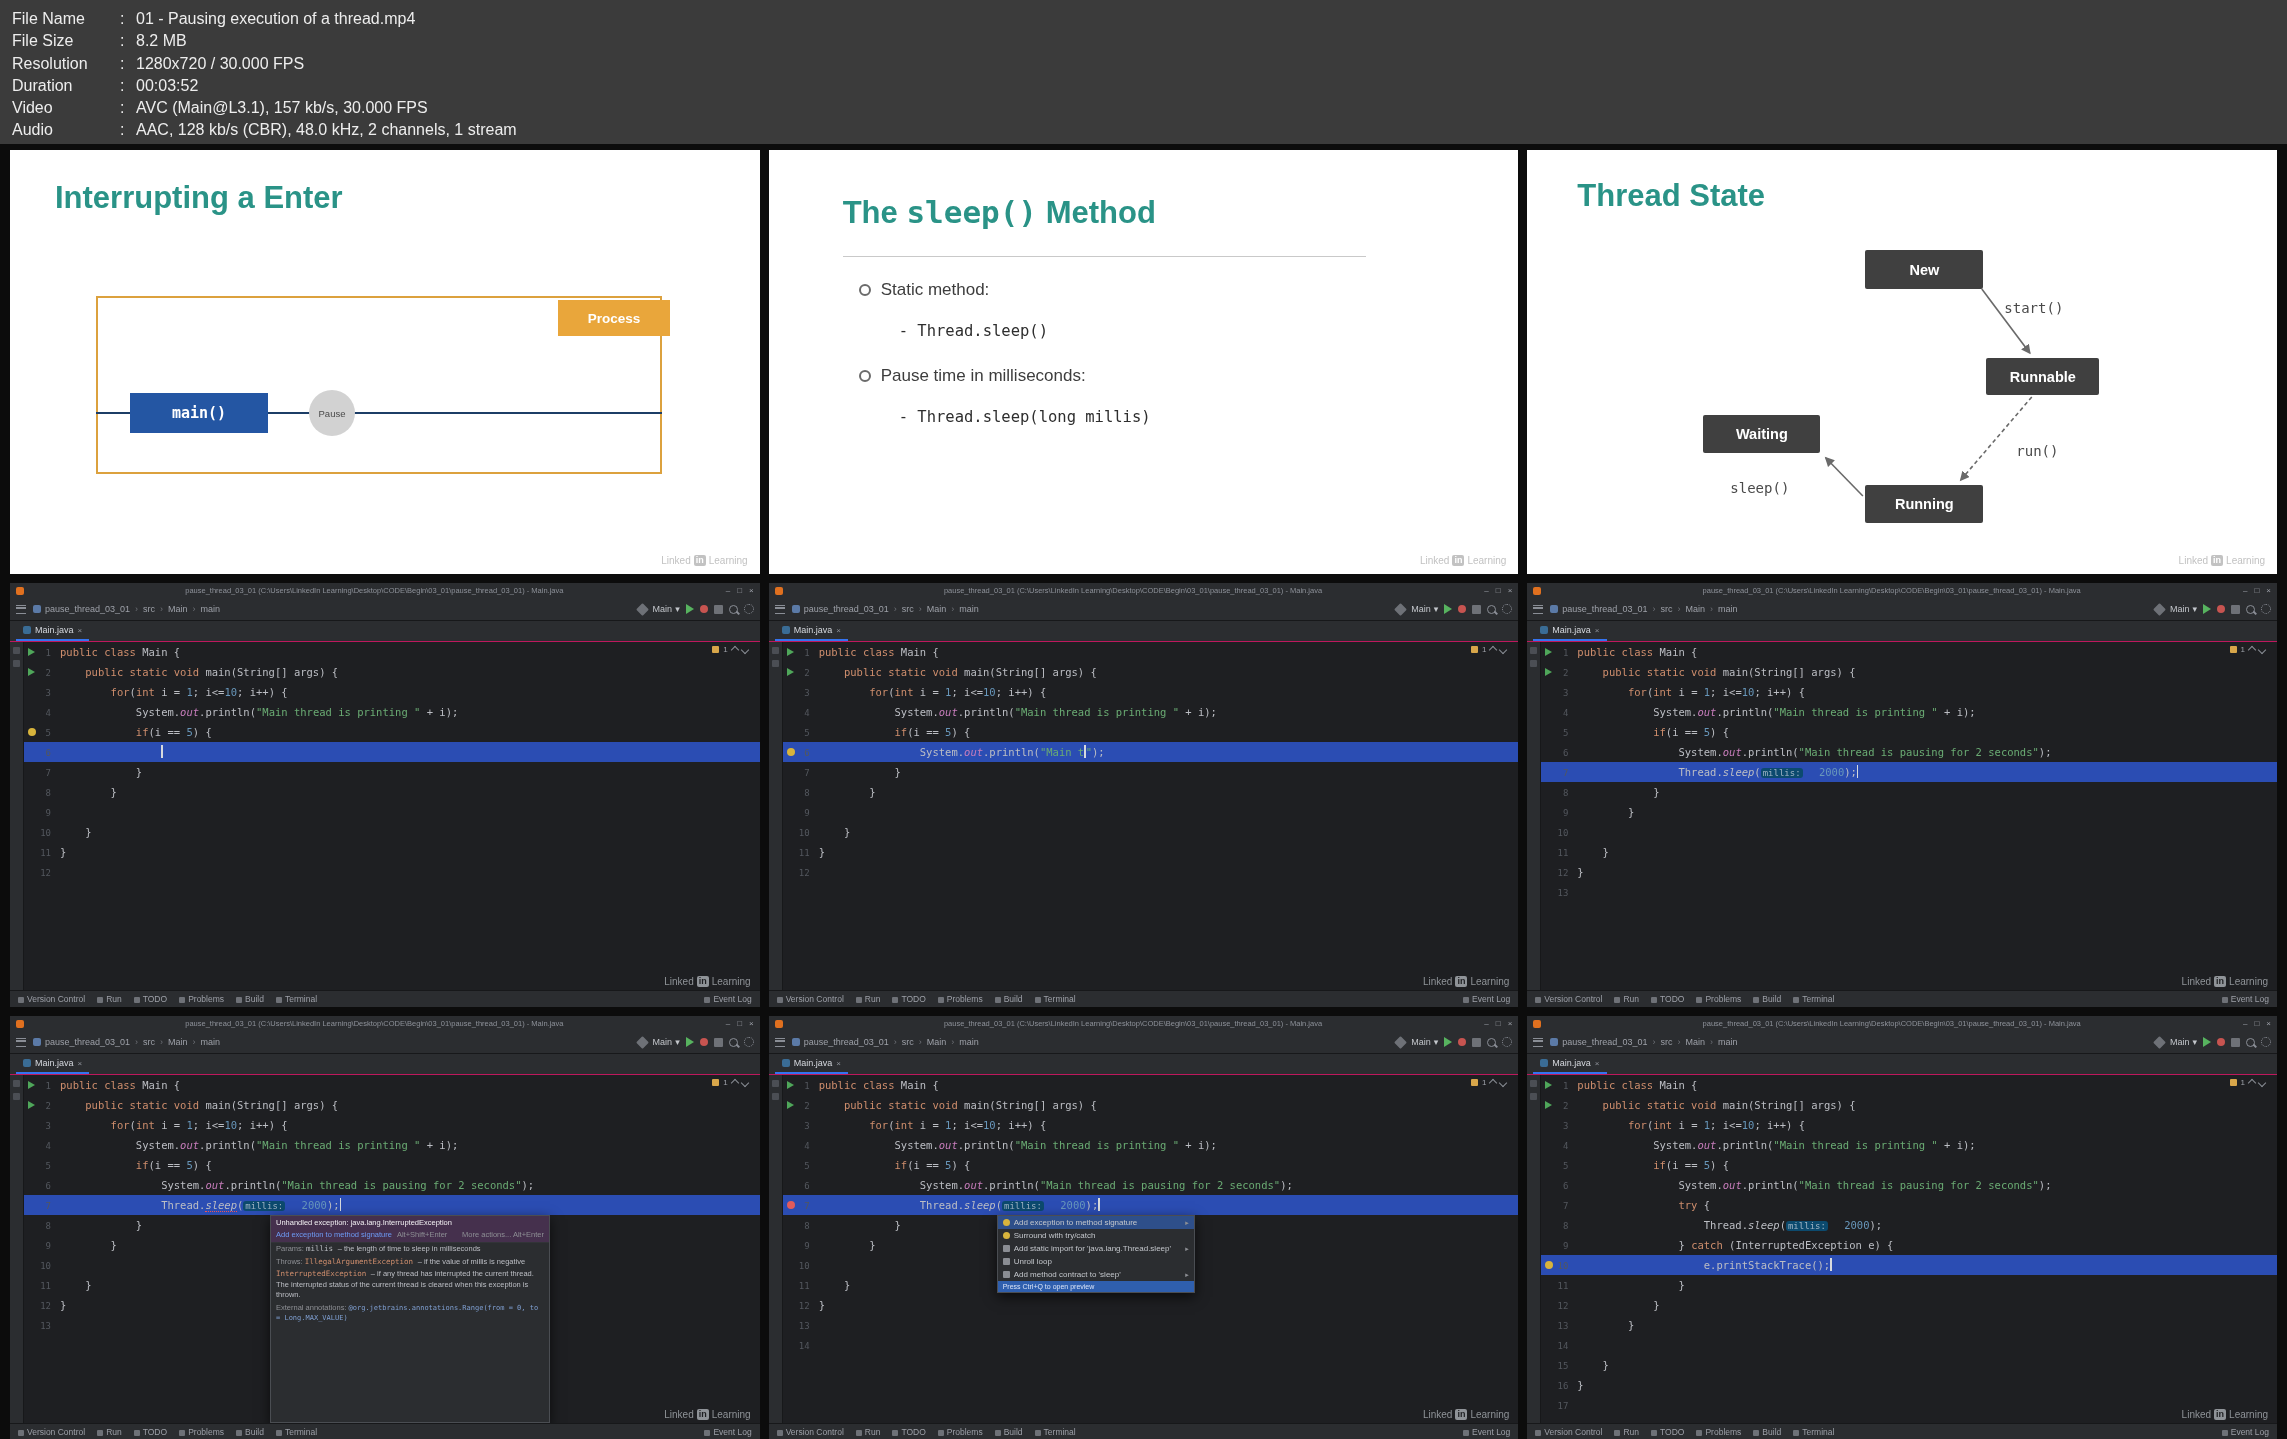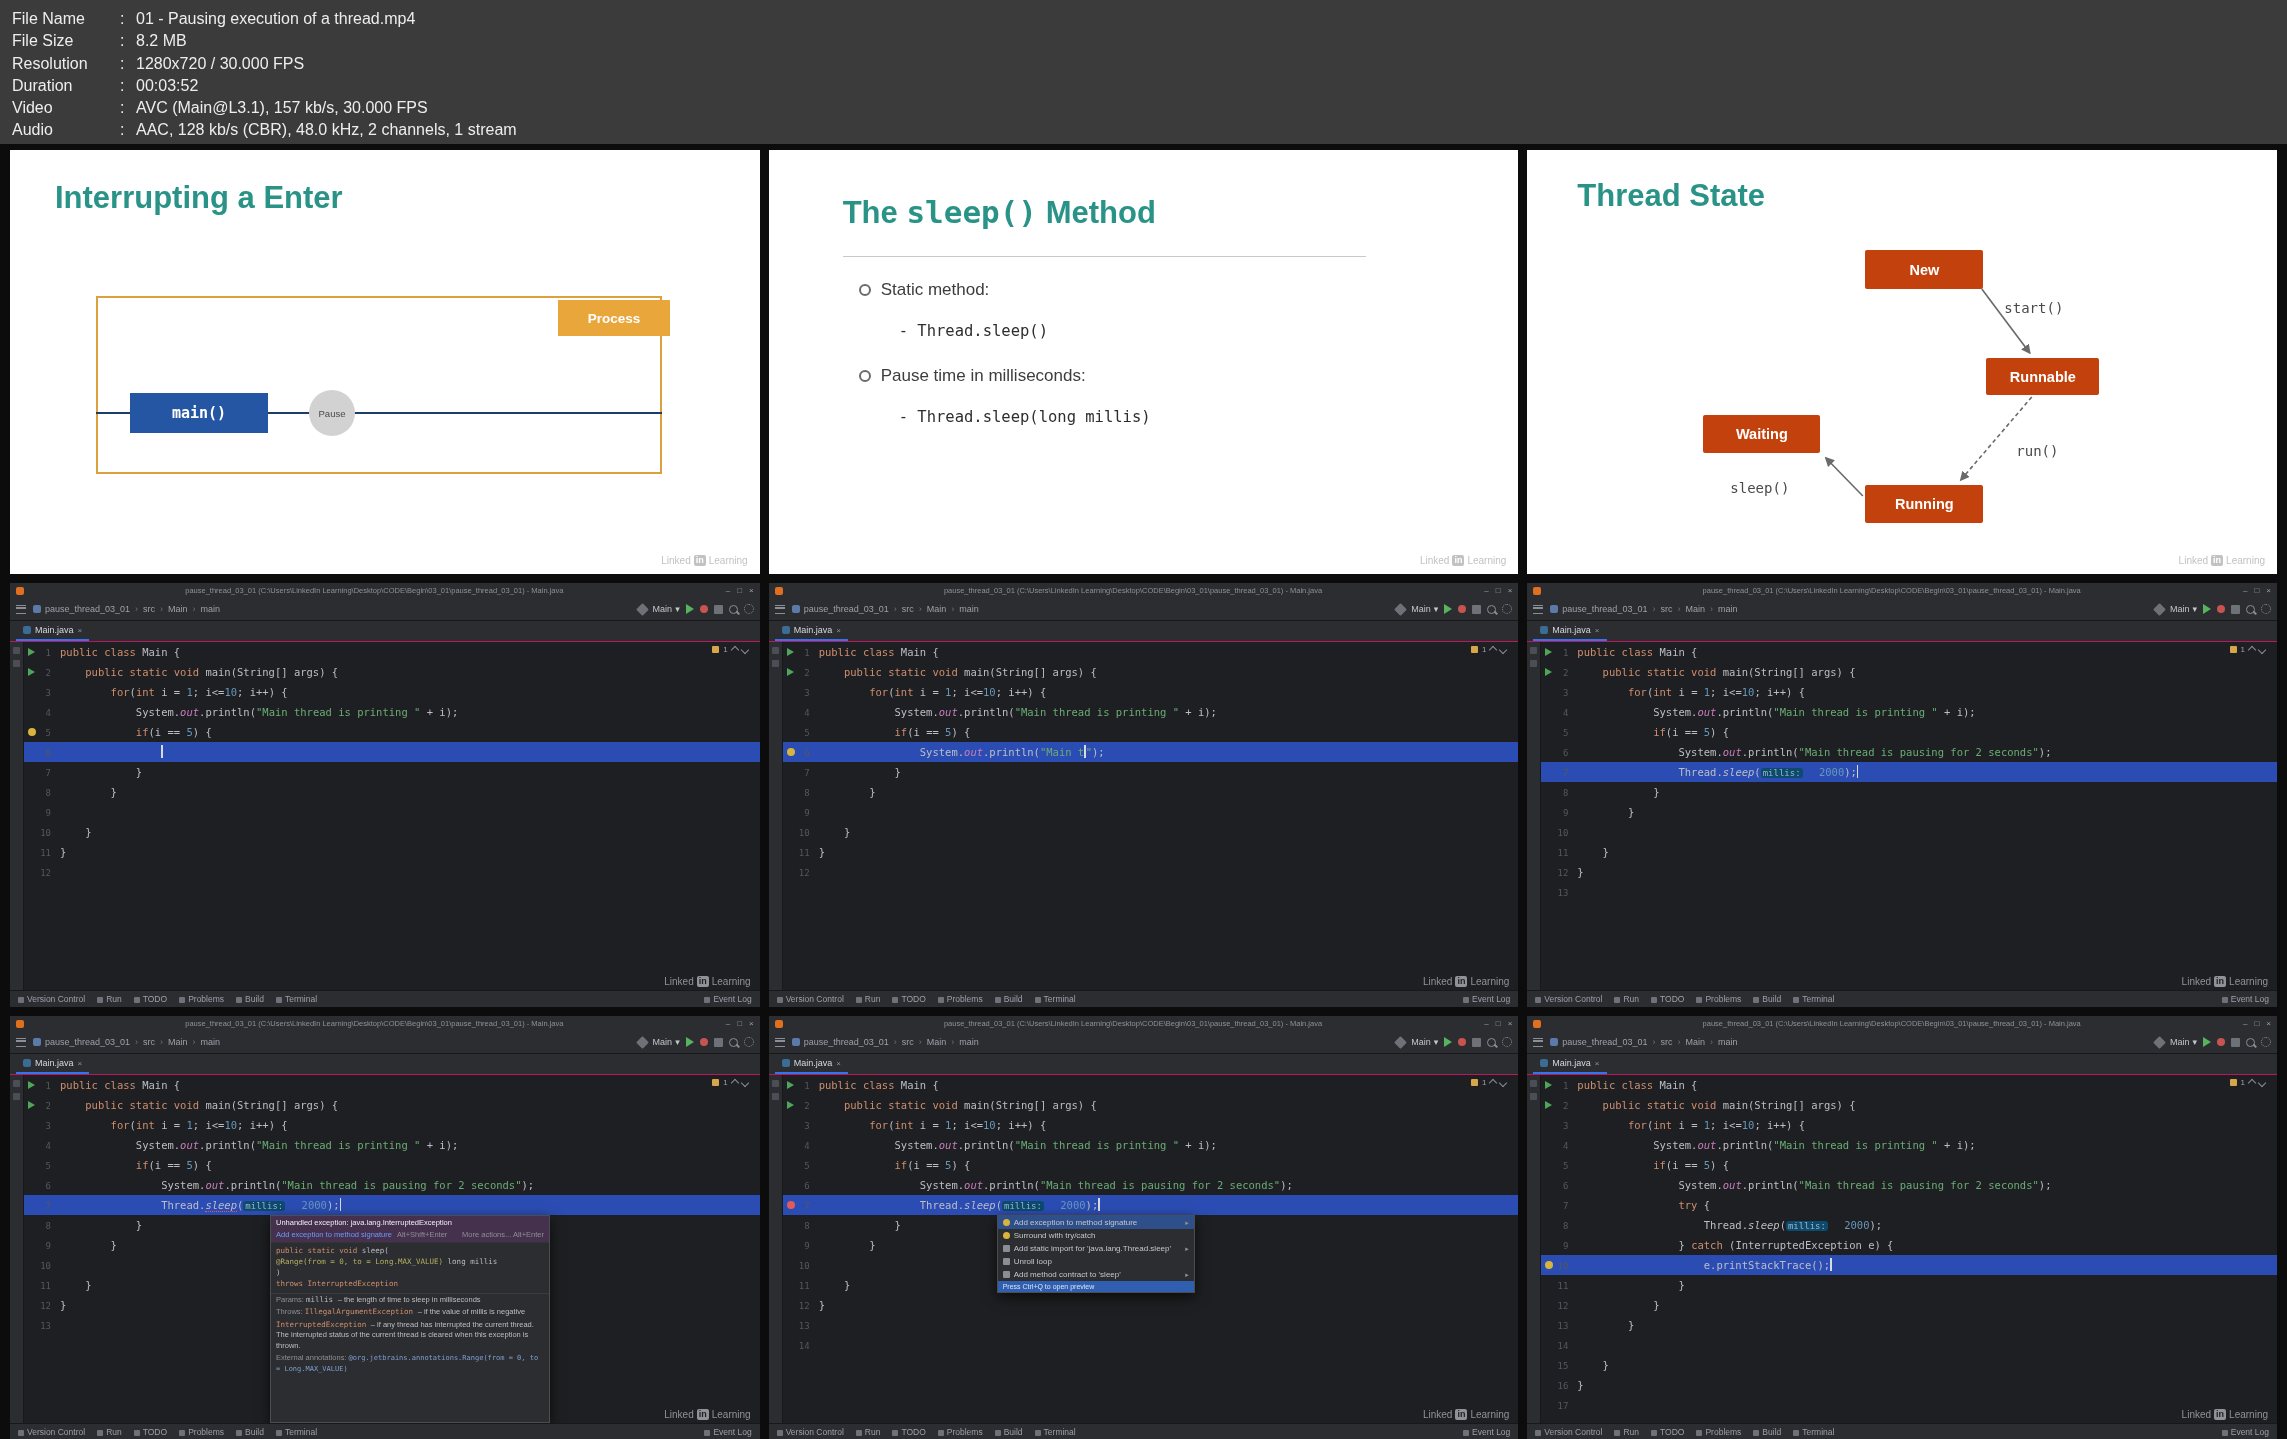--- a/index.html
+++ b/index.html
@@ -41,21 +41,21 @@
   .s2-b{position:absolute;display:flex;align-items:center;font-size:17px;color:#3d3d3d;}
   .s2-b1{left:90px;top:130px;}
   .s2-b2{left:90px;top:216px;}
   .ring{width:8px;height:8px;border:2px solid #6b6b6b;border-radius:50%;display:inline-block;margin-right:10px;}
   .s2-sub{position:absolute;font-size:15.5px;color:#2e2e2e;}
   .s2-s1{left:130px;top:172px;}
   .s2-s2{left:130px;top:258px;}
 
   
   .s3-title{left:50px;top:28px;}
-  .s3-node{position:absolute;background:#c2410c;color:#fff;font-weight:bold;font-size:14.5px;display:flex;align-items:center;justify-content:center;border-radius:2px;}
+  .s3-node{position:absolute;background:#404040;color:#fff;font-weight:bold;font-size:14.5px;display:flex;align-items:center;justify-content:center;border-radius:2px;}
   .s3-new{left:338px;top:100px;width:118px;height:39px;}
   .s3-runnable{left:459px;top:208px;width:113px;height:37px;}
   .s3-waiting{left:176px;top:265px;width:117px;height:38px;}
   .s3-running{left:338px;top:335px;width:118px;height:38px;}
   .s3-lab{position:absolute;font-family:"DejaVu Sans Mono",monospace;font-size:14px;color:#4a4a4a;}
   .s3-start{left:477px;top:150px;}
   .s3-run{left:489px;top:293px;}
   .s3-sleep{left:203px;top:330px;}
   .s3-arrows{position:absolute;left:0;top:0;width:100%;height:100%;}
 
@@ -509,26 +509,20 @@
           <span class="chv up"></span>
           <span class="chv dn"></span>
         </div>
       <div class="popup-doc">
               <div class="pd-err">Unhandled exception: java.lang.InterruptedException</div>
               <div class="pd-act">
                 <span class="pd-a">Add exception to method signature</span>
                 <span class="pd-sc">Alt+Shift+Enter</span>
                 <span class="pd-more">More actions... Alt+Enter</span>
               </div>
-              <div class="pd-sig">
-                <div><span class="tk-k">public static void </span><span class="tk-p">sleep(</span></div>
-                <div><span class="tk-p">    </span><span class="pd-ann">@Range(from = 0, to = Long.MAX_VALUE)</span><span class="tk-p"> long millis</span></div>
-                <div>)</div>
-                <div><span class="tk-k">throws </span><span class="pd-exc">InterruptedException</span></div>
-              </div>
               <div class="pd-sec"><span class="pd-label">Params: </span><span class="pd-mono">millis </span><span>– the length of time to sleep in milliseconds</span></div>
               <div class="pd-sec"><span class="pd-label">Throws: </span><span class="pd-exc">IllegalArgumentException </span><span>– if the value of millis is negative</span></div>
               <div class="pd-sec"><span class="pd-exc">InterruptedException </span><span>– if any thread has interrupted the current thread. The interrupted status of the current thread is cleared when this exception is thrown.</span></div>
               <div class="pd-sec"><span class="pd-label">External annotations: </span><span class="pd-ext">@org.jetbrains.annotations.Range(from = 0, to = Long.MAX_VALUE)</span></div>
             </div>
           </div>
     </div>
     <div class="status">
       <span class="st-it">Version Control</span>
       <span class="st-it">Run</span>

